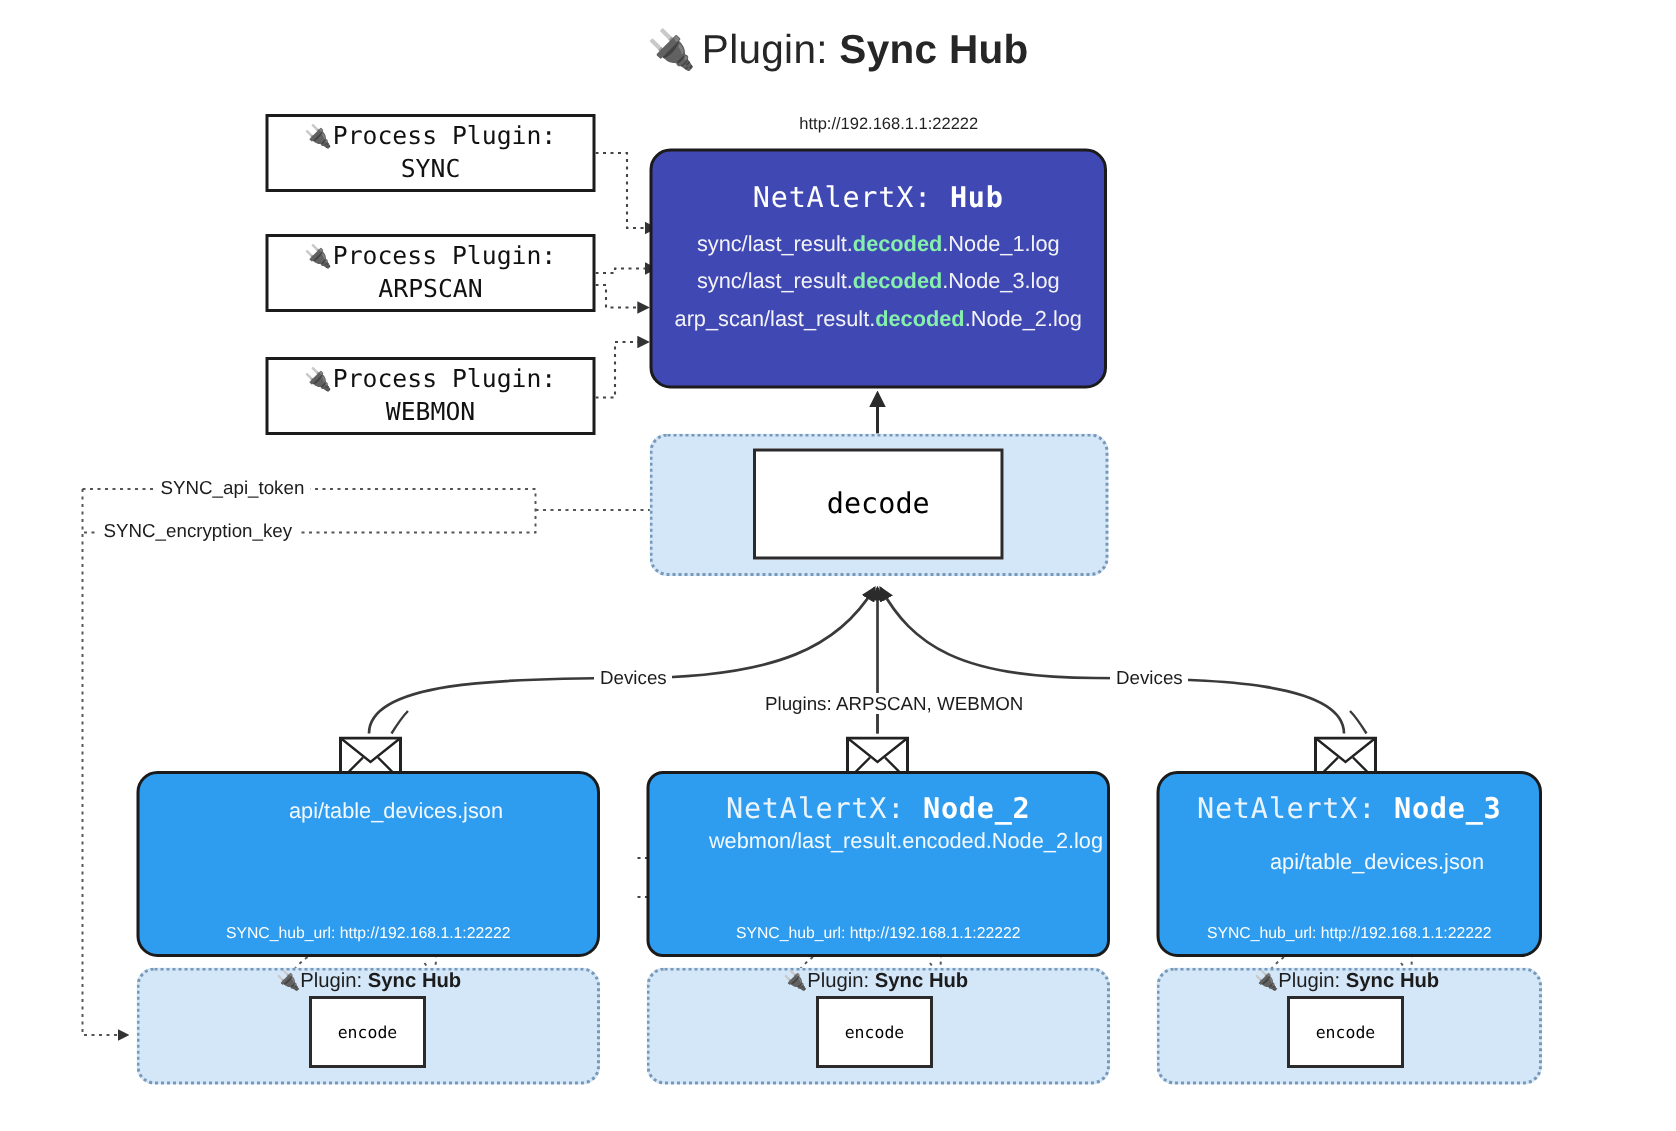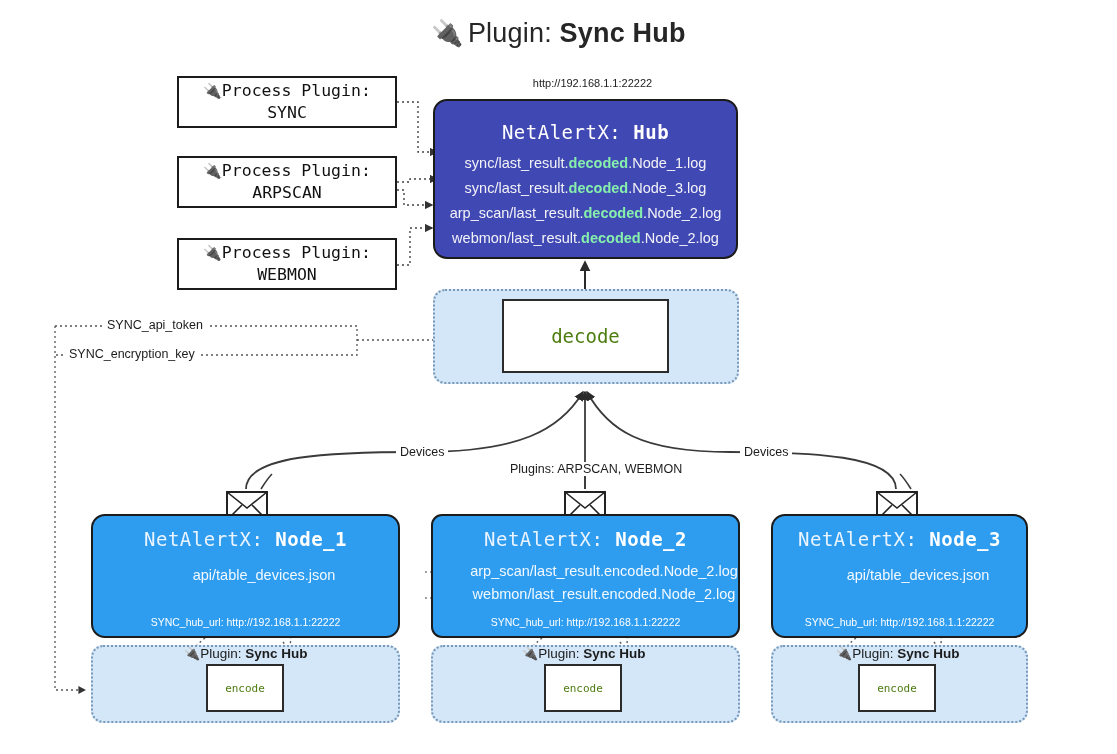--- a/index.html
+++ b/index.html
@@ -81,21 +81,21 @@
     border: 2px dotted #7798b8;
     border-radius: 12px;
   }
   .white-box {
     position: absolute;
     box-sizing: border-box;
     background: #ffffff;
     border: 2px solid #2b2b2b;
     display: flex; align-items: center; justify-content: center;
     font-family: "DejaVu Sans Mono", "Liberation Mono", monospace;
-    color: #4d7c0f;
+    color: #000000;
   }
   .decode-box { font-size: 19px; }
   .encode-box { font-size: 11px; }
 
   .band-label {
     position: absolute;
     font-size: 13.5px; color: #1c1c1c; white-space: nowrap;
   }
   .band-label .strong { font-weight: bold; }
   .band-label .plug { font-size: 13px; }
@@ -253,23 +253,20 @@
     <div class="hub-lines">
       <div class="hub-line">
         <span>sync/last_result.</span><b>decoded</b><span>.Node_1.log</span>
       </div>
       <div class="hub-line">
         <span>sync/last_result.</span><b>decoded</b><span>.Node_3.log</span>
       </div>
       <div class="hub-line">
         <span>arp_scan/last_result.</span><b>decoded</b><span>.Node_2.log</span>
       </div>
-      <div class="hub-line">
-        <span>webmon/last_result.</span><b>decoded</b><span>.Node_2.log</span>
-      </div>
     </div>
   </div>
 
   <div class="edge-label" style="left:103px; top:318px;">SYNC_api_token</div>
   <div class="edge-label" style="left:65px; top:347px;">SYNC_encryption_key</div>
 
   <div class="plugin-band" style="left:433px; top:289px; width:306px; height:95px;"></div>
   <div class="white-box decode-box" style="left:502px; top:299px; width:167px; height:74px;">decode</div>
 
   <div class="edge-label" style="left:396px; top:445px;">Devices</div>
@@ -292,34 +289,29 @@
   </div>
   <div style="position:absolute; left:876px; top:491px; width:42px; height:30px;">
     <svg width="42" height="30" viewBox="0 0 42 30">
       <rect x="1" y="1" width="40" height="28" fill="#fff" stroke="#222" stroke-width="2"></rect>
       <path d="M 1 1 L 21 17 L 41 1" fill="none" stroke="#222" stroke-width="1.6"></path>
       <path d="M 1 29 L 16 14 M 41 29 L 26 14" fill="none" stroke="#222" stroke-width="1.6"></path>
     </svg>
   </div>
 
   <div class="node-box" style="left:91px; top:514px; width:309px; height:124px;">
-    <div class="node-title">
-      <span>NetAlertX:</span>
-      <span class="strong">Node_1</span>
-    </div>
     <div class="node-line" style="margin-top:14px;">api/table_devices.json</div>
     <div class="node-foot">SYNC_hub_url: http://192.168.1.1:22222</div>
   </div>
 
   <div class="node-box" style="left:431px; top:514px; width:309px; height:124px;border-radius:11px;">
     <div class="node-title">
       <span>NetAlertX:</span>
       <span class="strong">Node_2</span>
     </div>
-    <div class="node-line" style="margin-top:10px;">arp_scan/last_result.encoded.Node_2.log</div>
     <div class="node-line">webmon/last_result.encoded.Node_2.log</div>
     <div class="node-foot">SYNC_hub_url: http://192.168.1.1:22222</div>
   </div>
 
   <div class="node-box" style="left:771px; top:514px; width:257px; height:124px;">
     <div class="node-title">
       <span>NetAlertX:</span>
       <span class="strong">Node_3</span>
     </div>
     <div class="node-line" style="margin-top:14px;">api/table_devices.json</div>

